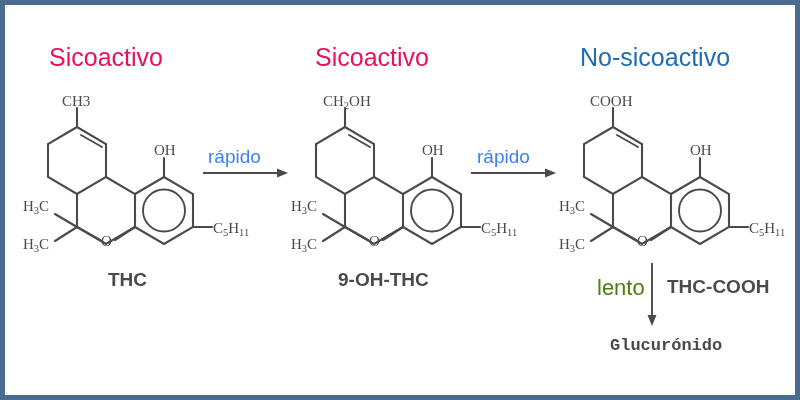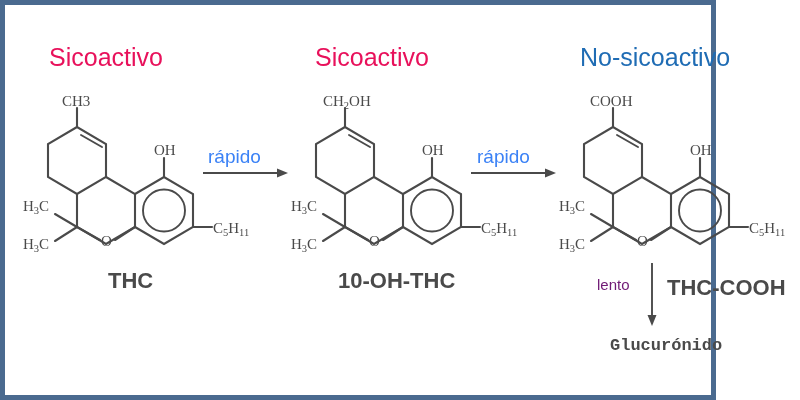--- a/index.html
+++ b/index.html
@@ -4,53 +4,53 @@
 <style>
   html,body{margin:0;padding:0;}
   body{
     width:800px;height:400px;
     background:#ffffff;
     font-family:"Liberation Sans", sans-serif;
     overflow:hidden;
   }
   #frame{
     position:relative;
-    width:716px;height:400px;
+    width:800px;height:400px;
     box-sizing:border-box;
     border:5px solid #4a6a8f;
     background:#ffffff;
   }
   .canvas{position:absolute;left:0;top:0;width:790px;height:390px;}
   .lbl{position:absolute;white-space:nowrap;line-height:1;}
   .psy{color:#e8115b;font-size:25px;}
   .nonpsy{color:#1f6cb4;font-size:25px;}
   .arrowlbl{color:#3b82f6;font-size:19px;}
-  .slowlbl{color:#701a75;font-size:15px;text-align:center;}
-  .cmpd{color:#4a4a4a;font-size:22px;font-weight:bold;}
+  .slowlbl{color:#4d7c0f;font-size:22px;text-align:center;}
+  .cmpd{color:#4a4a4a;font-size:19px;font-weight:bold;}
   .metab{color:#4a4a4a;font-size:17px;font-weight:bold;font-family:Liberation Mono, monospace;}
   svg{display:block;}
   .bond{stroke:#4a4a4a;stroke-width:2.1;fill:none;stroke-linecap:round;}
   .bondthin{stroke:#4a4a4a;stroke-width:1.9;fill:none;stroke-linecap:round;}
   .arom{stroke:#4a4a4a;stroke-width:1.9;fill:none;}
   .atom{fill:#4a4a4a;font-family:"Liberation Serif", serif;font-size:15px;}
   .atom-sub{fill:#4a4a4a;font-family:"Liberation Serif", serif;font-size:10.5px;}
   .rxnarrow{stroke:#4a4a4a;stroke-width:1.9;fill:none;}
   .rxnhead{fill:#4a4a4a;}
 </style>
 </head>
 <body>
 
 <div id="frame">
 
   <div class="lbl psy" style="left:44px;top:40px;">Sicoactivo</div>
   <div class="lbl psy" style="left:310px;top:40px;">Sicoactivo</div>
   <div class="lbl nonpsy" style="left:575px;top:40px;">No-sicoactivo</div>
 
   <div class="lbl cmpd" style="left:103px;top:265px;">THC</div>
-  <div class="lbl cmpd" style="left:333px;top:265px;">10-OH-THC</div>
+  <div class="lbl cmpd" style="left:333px;top:265px;">9-OH-THC</div>
   <div class="lbl cmpd" style="left:662px;top:272px;text-align:center;">THC-COOH</div>
 
   <div class="lbl arrowlbl" style="left:203px;top:142px;">rápido</div>
   <div class="lbl arrowlbl" style="left:472px;top:142px;">rápido</div>
   <div class="lbl slowlbl" style="left:592px;top:272px;">lento</div>
 
   <div class="lbl metab" style="left:605px;top:332px;">Glucurónido</div>
 
   <svg class="canvas" viewBox="0 0 790 390">
 

